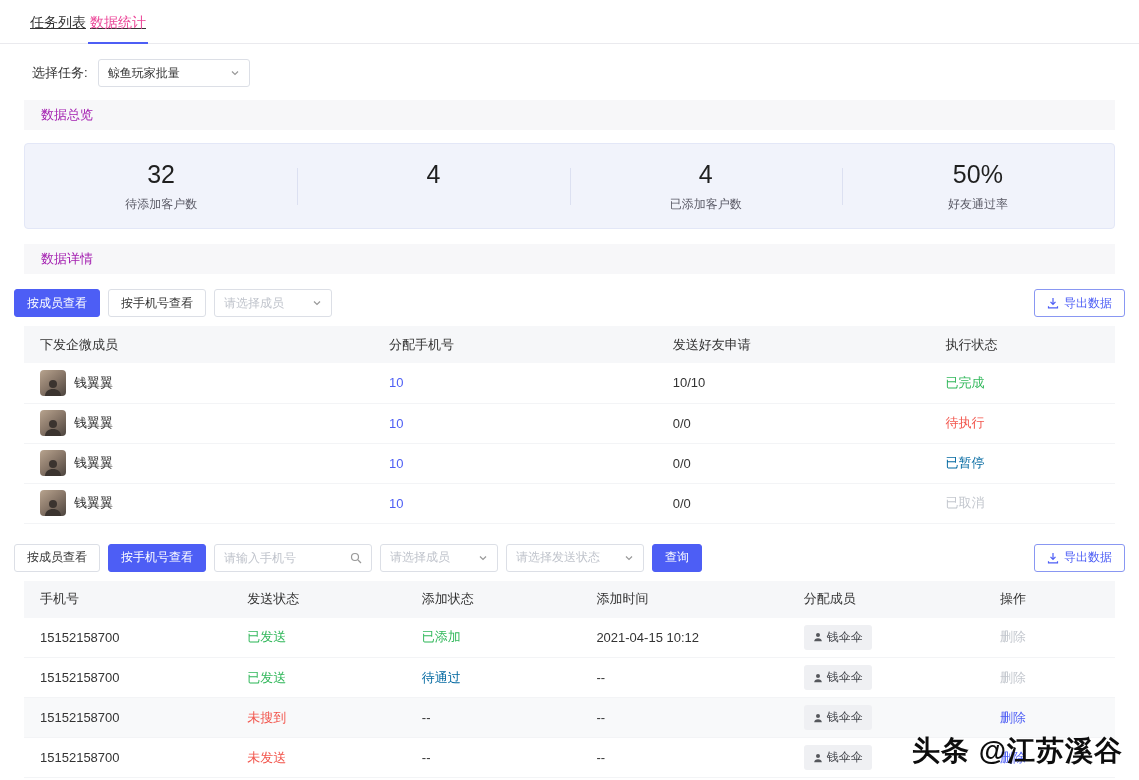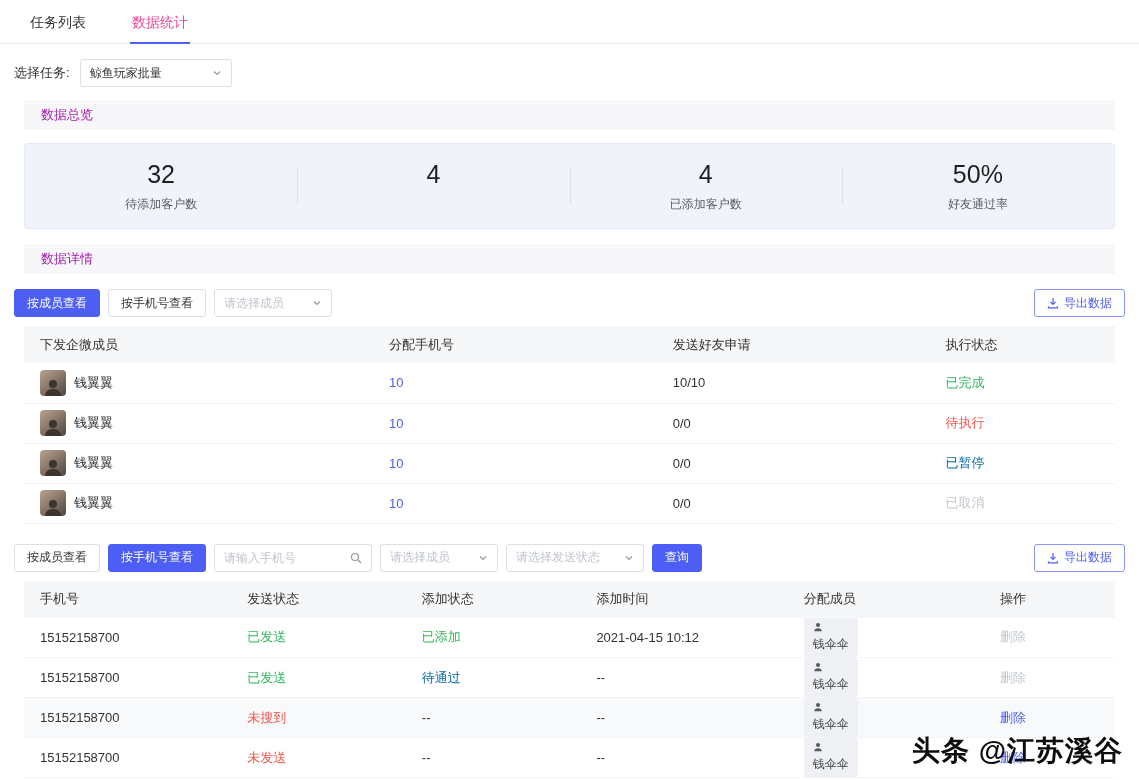--- a/index.html
+++ b/index.html
@@ -1,26 +1,26 @@
 <!DOCTYPE html>
 <html><head>
 <meta charset="utf-8">
 <style>
   * { margin:0; padding:0; box-sizing:border-box; }
   html,body { width:1139px; height:780px; }
   body { font-family:"Liberation Sans","DejaVu Sans",sans-serif; background:#fff; color:#333; position:relative; overflow:hidden; }
   button,input { font-family:inherit; }
 
-  .tabs { display:flex; gap:42px; padding:0 28px; border-bottom:1px solid #EAEAEE; }
+  .tabs { display:flex; padding:0 28px; border-bottom:1px solid #EAEAEE;text-decoration:underline; }
   .tab { font-size:14px; color:#333; padding:14px 2px 11px; position:relative; cursor:pointer; }
   .tab.active { color:#ec4899; }
   .tab.active::after { content:""; position:absolute; left:0; right:0; bottom:-1px; height:2px; background:#4D5EF5; }
 
   .page { padding:0 14px; }
-  .task-row { display:flex; align-items:center; margin:15px 0 13px; gap:10px; font-size:13px; }
+  .task-row { display:flex; align-items:center; margin:15px 18px 13px; gap:10px; font-size:13px; }
 
   .select { display:inline-flex; align-items:center; justify-content:space-between; gap:8px; border:1px solid #DCDFE6; border-radius:3px; height:28px; padding:0 9px; background:#fff; font-size:12px; min-width:118px; cursor:pointer; }
   .select .ph { color:#C0C4CC; }
   .chev { flex:0 0 auto; }
 
   .section-bar { margin:0 10px; background:#F7F7F9; height:30px; display:flex; align-items:center; padding:0 17px; font-size:13px; color:#a21caf; }
   .detail-bar { margin-top:15px; }
 
   .stats { margin:13px 10px 0; background:#F1F3FB; border:1px solid #E3E7F7; border-radius:4px; display:flex; padding:16px 0 15px; }
   .stat { flex:1; text-align:center; position:relative; }
@@ -46,21 +46,21 @@
   .member-cell { display:flex; align-items:center; gap:8px; }
   .avatar { width:26px; height:26px; border-radius:4px; background:linear-gradient(140deg,#b8a48f 0%,#8c7a6b 45%,#4c443e 100%); display:flex; align-items:flex-end; justify-content:center; overflow:hidden; flex:0 0 26px; }
 
   .c-green { color:#33B85C; }
   .c-red { color:#F2564D; }
   .c-orange { color:#0369a1; }
   .c-gray { color:#C3C7CE; }
   .c-blue { color:#4D5EF5; cursor:pointer; text-decoration:none; }
   .link-disabled { color:#C3C7CE; cursor:default; text-decoration:none; }
 
-  .member-tag { display:inline-flex; align-items:flex-start; gap:4px; background:#EFF0F3; border-radius:3px; padding:4px 9px; font-size:12px; color:#45474d;flex-direction:column; }
+  .member-tag { display:inline-flex; align-items:center; gap:4px; background:#EFF0F3; border-radius:3px; padding:4px 9px; font-size:12px; color:#45474d; }
 
   .watermark { position:absolute; right:16px; bottom:10px; font-size:28px; font-weight:700; color:#0d0d0d; white-space:nowrap; letter-spacing:1px; }
 </style>
 </head>
 <body>
 
 <div class="tabs">
   <div class="tab">任务列表</div>
   <div class="tab active">数据统计</div>
 </div>

